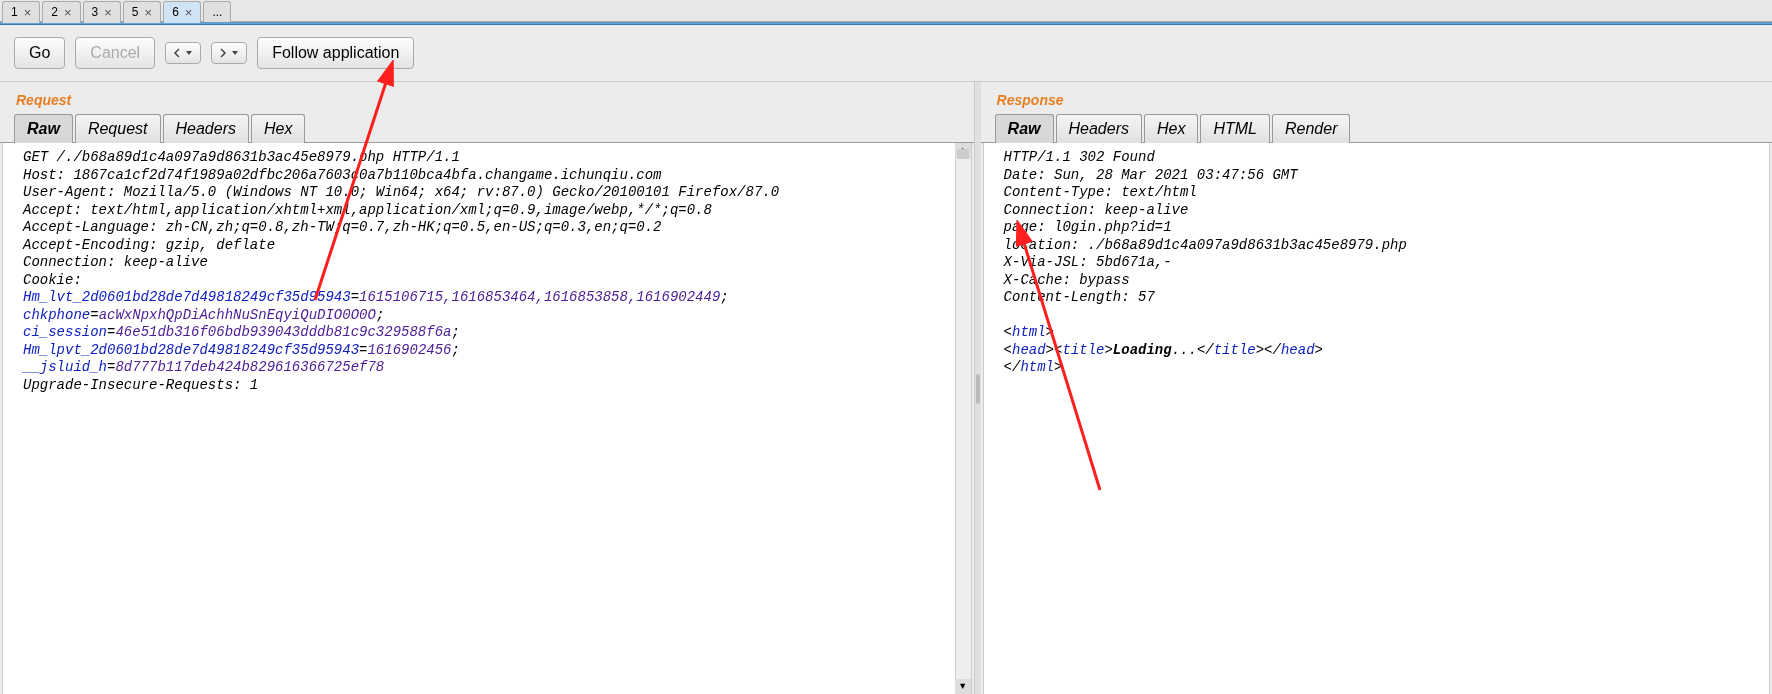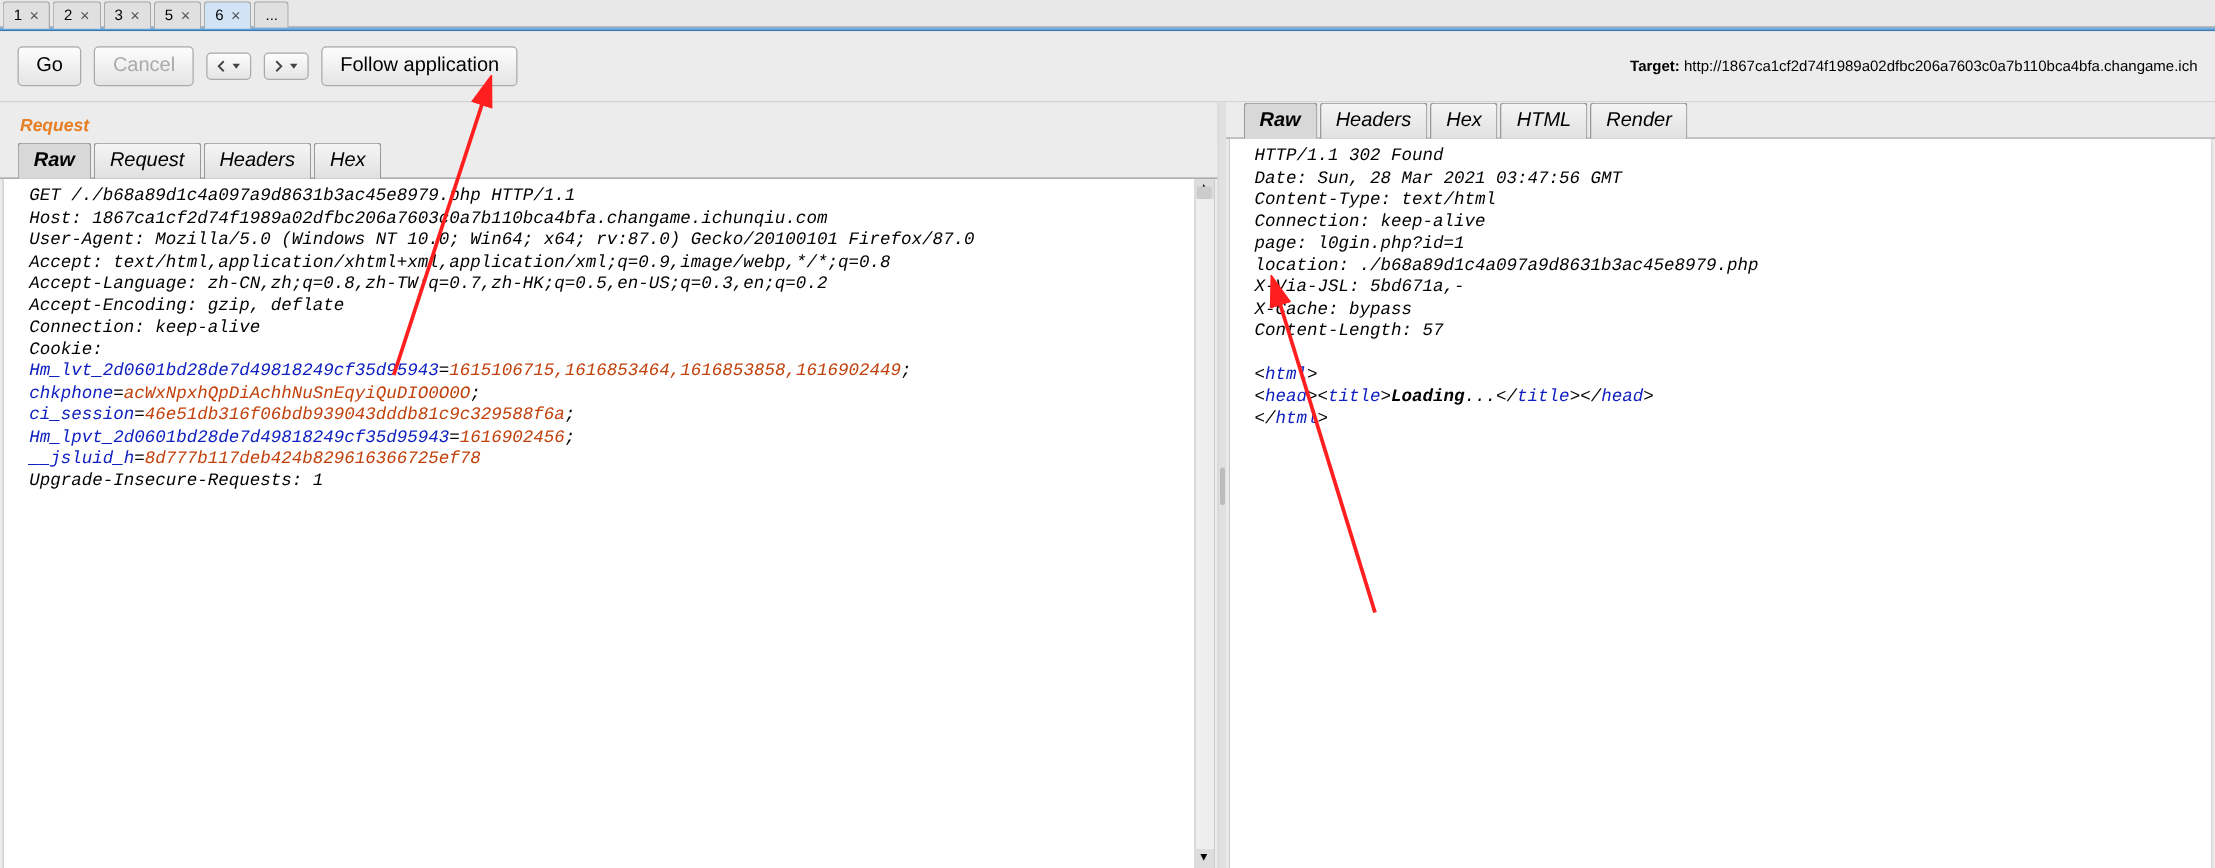--- a/index.html
+++ b/index.html
@@ -119,21 +119,21 @@
     padding: 6px 20px;
     overflow: auto;
     white-space: pre-wrap;
     word-break: break-all;
     position: relative;
     margin: 0 2px;
     border: 1px solid #ccc;
     border-top: none;
   }
   .cookie-name { color: #1020c0; }
-  .cookie-val { color: #c2410c; }
+  .cookie-val { color: #4c1d95; }
   .html-tag { color: #1020c0; }
   .html-bold { font-weight: bold; }
   .scroll-track {
     position: absolute;
     right: 0; top: 0; bottom: 0;
     width: 16px;
     background: #eee;
     border-left: 1px solid #ccc;
   }
   .scroll-thumb {
@@ -218,23 +218,20 @@
     <button class="btn btn-nav">
       <svg viewBox="0 0 10 10">
           <path d="M3 1 L7 5 L3 9" fill="none" stroke="#444" stroke-width="1.5"></path>
         </svg>
       <svg viewBox="0 0 10 10">
           <path d="M2 3 L5 7 L8 3" fill="#444"></path>
         </svg>
     </button>
     <button class="btn">Follow application</button>
   </div>
-  <div class="target-label">
-    <b>Target: </b><span>http://1867ca1cf2d74f1989a02dfbc206a7603c0a7b110bca4bfa.changame.ich</span>
-  </div>
 </div>
 
 <div class="main">
 
   <div class="panel request">
     <div class="panel-title">Request</div>
     <div class="sub-tabs">
       <div class="sub-tab active">Raw</div>
       <div class="sub-tab">Request</div>
       <div class="sub-tab">Headers</div>
@@ -247,20 +244,21 @@
         <div class="scroll-btn down">▾</div>
       </div>
     </div>
   </div>
 
   <div class="splitter">
       <div class="grip"></div>
     </div>
 
   <div class="panel response">
+    <div class="panel-title">Response</div>
     <div class="sub-tabs">
       <div class="sub-tab active">Raw</div>
       <div class="sub-tab">Headers</div>
       <div class="sub-tab">Hex</div>
       <div class="sub-tab">HTML</div>
       <div class="sub-tab">Render</div>
     </div>
     <div class="raw-area" id="response-raw"><div>HTTP/1.1 302 Found</div><div>Date: Sun, 28 Mar 2021 03:47:56 GMT</div><div>Content-Type: text/html</div><div>Connection: keep-alive</div><div>page: l0gin.php?id=1</div><div>location: ./b68a89d1c4a097a9d8631b3ac45e8979.php</div><div>X-Via-JSL: 5bd671a,-</div><div>X-Cache: bypass</div><div>Content-Length: 57</div><br><div><span>&lt;<span class="html-tag">html</span>&gt;</span></div><div><span>&lt;<span class="html-tag">head</span>&gt;</span><span>&lt;<span class="html-tag">title</span>&gt;</span><span class="html-bold">Loading</span>...<span>&lt;/<span class="html-tag">title</span>&gt;</span><span>&lt;/<span class="html-tag">head</span>&gt;</span></div><div><span>&lt;/<span class="html-tag">html</span>&gt;</span></div></div>
   </div>
 </div>

